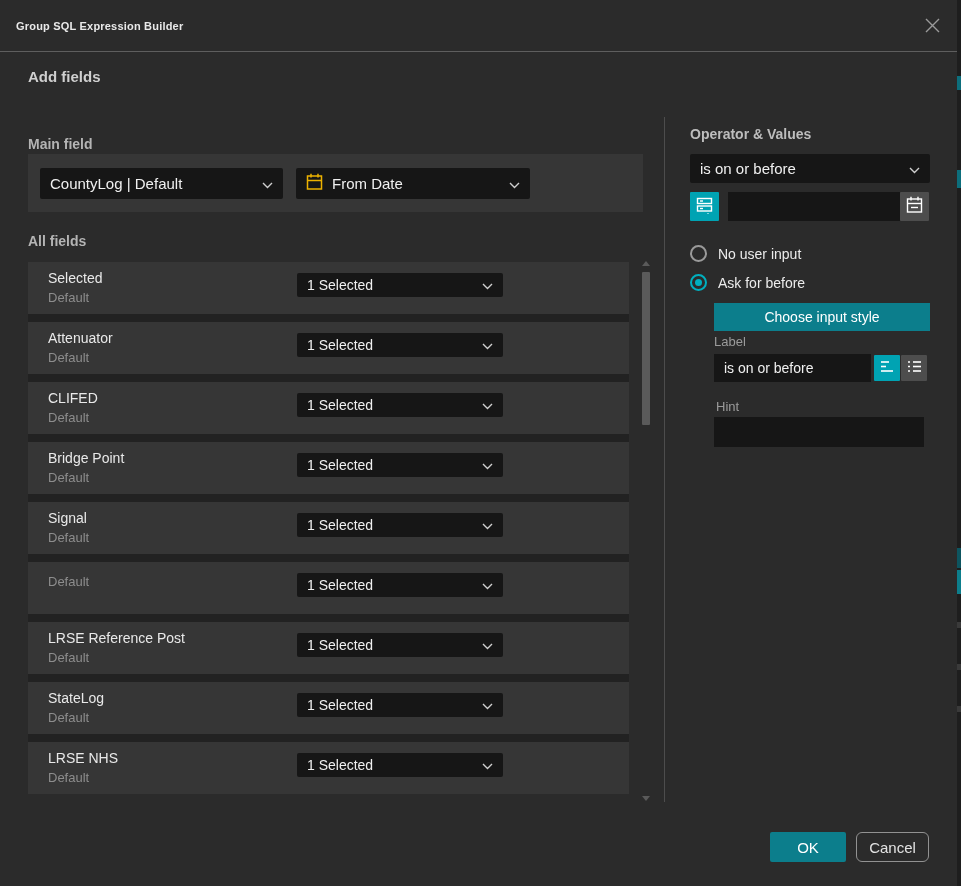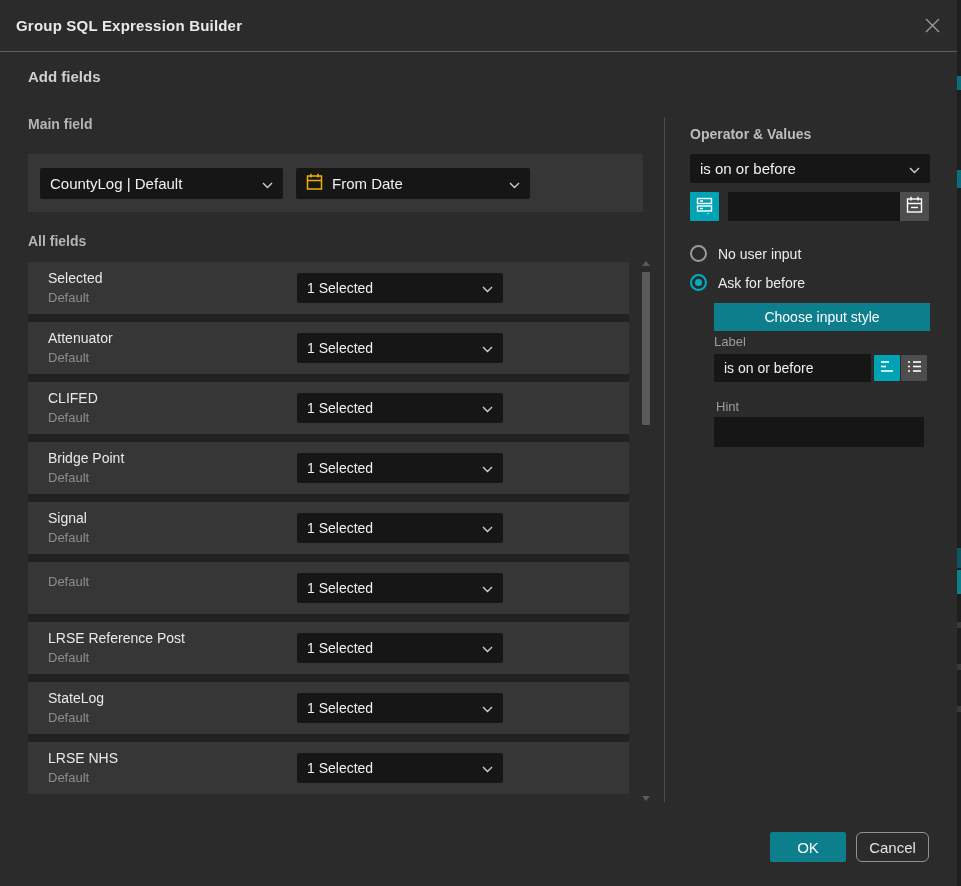--- a/index.html
+++ b/index.html
@@ -1,21 +1,21 @@
 <!DOCTYPE html>
 <html><head>
 <meta charset="utf-8">
 <style>
   * { margin:0; padding:0; box-sizing:border-box; }
   html,body { width:961px; height:886px; background:#1e1e1e; font-family:"Liberation Sans", sans-serif; overflow:hidden; }
   .dialog { position:absolute; left:0; top:0; width:957px; height:886px; background:#2b2b2b; }
 
   
   .titlebar { position:absolute; left:0; top:0; width:957px; height:52px; border-bottom:1px solid #5e5e5e; }
-  .title { position:absolute; left:16px; top:0; line-height:52px; font-size:15px; font-weight:600; color:#e9e9e9; letter-spacing:.2px; }
+  .title { position:absolute; left:16px; top:0; line-height:52px; font-size:11px; font-weight:600; color:#e9e9e9; letter-spacing:.2px; }
   .close-btn { position:absolute; right:12px; top:14px; width:26px; height:26px; display:flex; align-items:center; justify-content:center; cursor:pointer; background:none; border:none; }
 
   .h-section { position:absolute; font-size:15px; font-weight:700; color:#cfcfcf; }
   .h-sub { position:absolute; font-size:14px; font-weight:700; color:#b4b4b4; }
   .h-mini { position:absolute; font-size:13px; color:#9b9b9b; }
 
   
   .dropdown { display:flex; align-items:center; background:#161616; border-radius:2px; padding:0 10px; color:#f0f0f0; font-size:15px; cursor:pointer; }
   .dropdown .dd-text { flex:1; white-space:nowrap; overflow:hidden; }
   .chev { flex:none; margin-left:6px; }
@@ -25,21 +25,21 @@
   .dd-layer { position:absolute; left:12px; top:14px; width:243px; height:31px; }
   .dd-field { position:absolute; left:268px; top:14px; width:234px; height:31px; }
   .dd-field .cal { margin-right:9px; flex:none; }
 
   
   .rows-wrap { position:absolute; left:28px; top:262px; width:601px; background:#222222; }
   .field-row { position:relative; height:52px; background:#363636; margin-bottom:8px; padding:8px 0 0 20px; }
   .field-row:last-child { margin-bottom:0; }
   .row-name { font-size:14px; color:#e9e9e9; }
   .row-sub { font-size:13px; color:#8d8d8d; margin-top:4px; }
-  .row-dd { position:absolute; left:269px; top:11px; width:206px; height:30px; font-size:14px; }
+  .row-dd { position:absolute; left:269px; top:11px; width:206px; height:24px; font-size:14px; }
 
   
   .scrollbar { position:absolute; left:640px; top:261px; width:12px; height:540px; }
   .sb-up { position:absolute; left:2px; top:0; width:0; height:0; border-left:4px solid transparent; border-right:4px solid transparent; border-bottom:5px solid #5a5a5a; cursor:pointer; }
   .sb-thumb { position:absolute; left:2px; top:11px; width:8px; height:153px; background:#5a5a5a; border-radius:1px; cursor:grab; }
   .sb-down { position:absolute; left:2px; bottom:0; width:0; height:0; border-left:4px solid transparent; border-right:4px solid transparent; border-top:5px solid #5a5a5a; cursor:pointer; }
 
   .divider { position:absolute; left:664px; top:117px; width:1px; height:685px; background:#4d4d4d; }
 
   
@@ -83,21 +83,21 @@
       <span>
         <svg width="17" height="17" viewBox="0 0 17 17">
             <path d="M2 2 L15 15 M15 2 L2 15" stroke="#9a9a9a" stroke-width="1.4"></path>
           </svg>
       </span>
     </button>
   </div>
 
   <div class="h-section" style="left:28px; top:68px;">Add fields</div>
 
-  <div class="h-sub" style="left:28px; top:116px;">Main field</div>
+  <div class="h-sub" style="left:28px; top:136px;">Main field</div>
   <div class="main-panel">
     <div class="dropdown dd-layer">
       <span class="dd-text">CountyLog | Default</span>
       <span class="chev">
         <svg width="11" height="7" viewBox="0 0 11 7">
             <path d="M1 1 L5.5 5.5 L10 1" fill="none" stroke="#cfcfcf" stroke-width="1.4"></path>
           </svg>
       </span>
     </div>
     <div class="dropdown dd-field">

